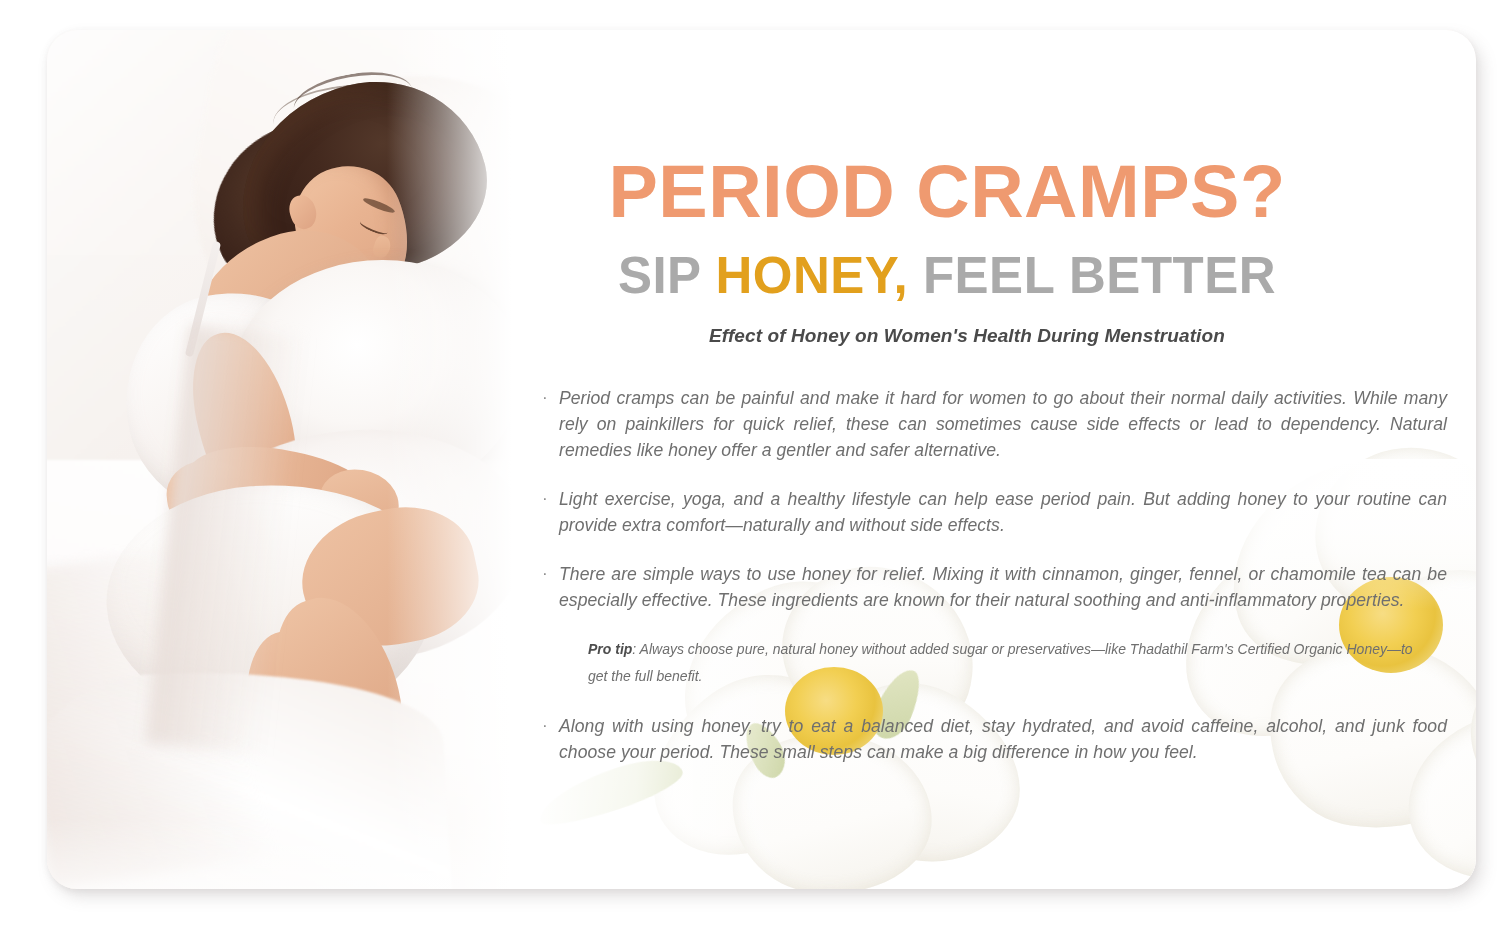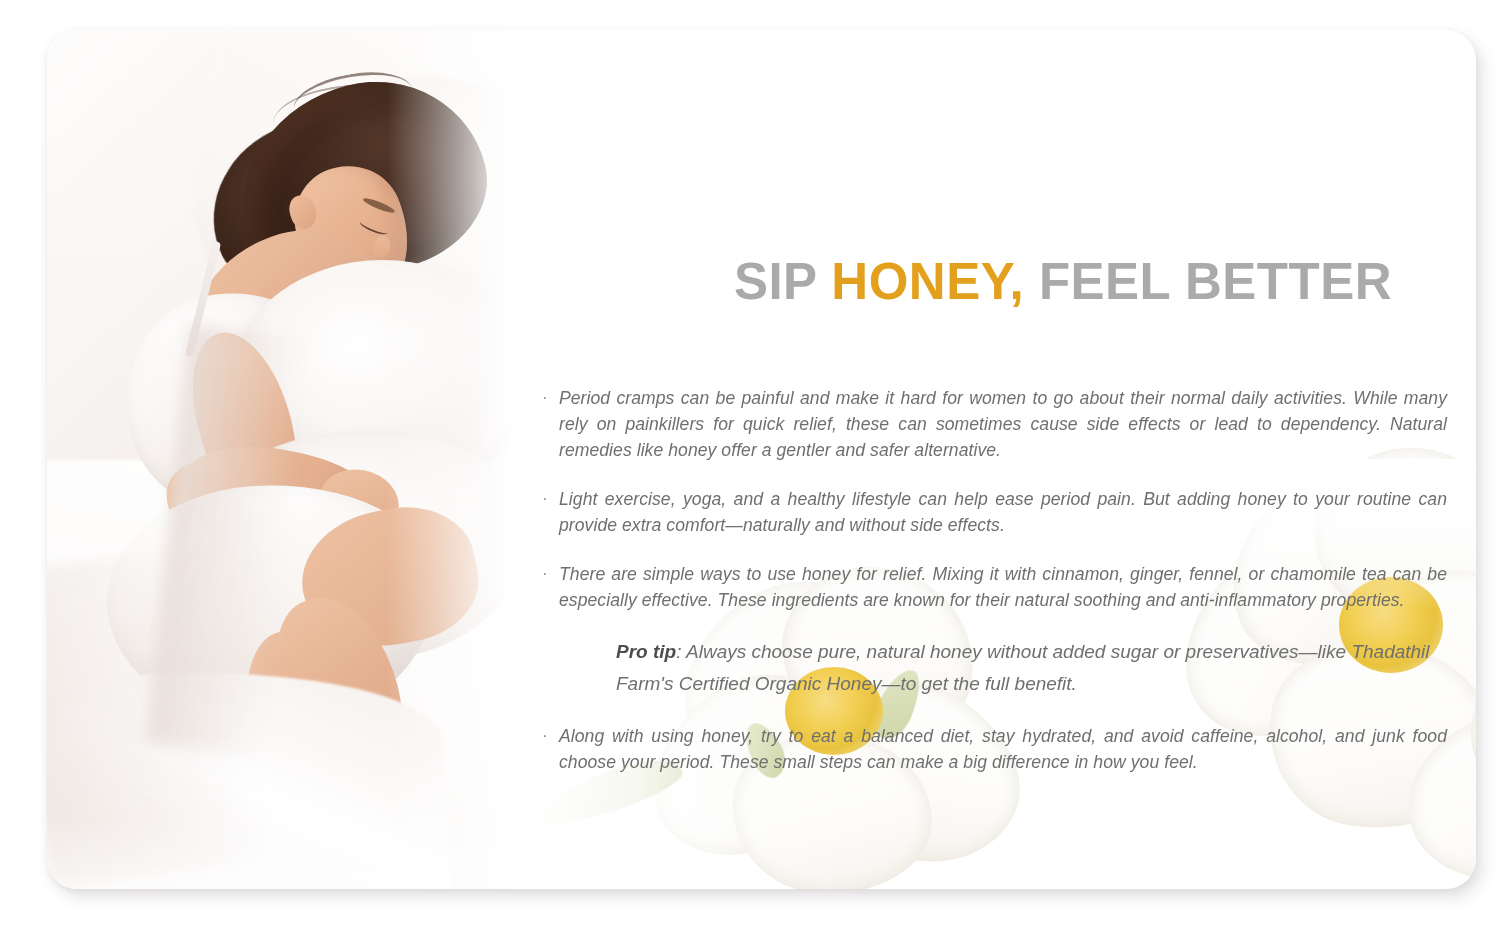--- a/index.html
+++ b/index.html
@@ -189,40 +189,40 @@
 
   
   .content{position:absolute;left:455px;top:0;width:974px;height:859px;}
 
   .headline{
     position:absolute;left:0;top:125px;width:890px;text-align:center;
     font-size:74px;font-weight:bold;letter-spacing:.5px;line-height:1;
     color:#ef9a70;
   }
   .subhead{
-    position:absolute;left:0;top:226px;width:890px;text-align:right;
+    position:absolute;left:0;top:220px;width:890px;text-align:center;
     font-size:51px;font-weight:bold;letter-spacing:.5px;line-height:1;
     color:#aaaaaa;white-space:nowrap;
   }
   .subhead .gold{color:#e2a01d;}
 
   .kicker{
     position:absolute;left:0;top:295px;width:930px;text-align:center;
     font-size:19px;font-style:italic;font-weight:bold;color:#4a4a4a;letter-spacing:.1px;
   }
 
   .bullets{position:absolute;left:40px;top:355px;width:905px;}
   .bullet{display:flex;align-items:flex-start;margin-bottom:23px;}
   .dot{flex:0 0 auto;width:17px;color:#8d8d8d;font-size:17px;line-height:26px;text-align:left;}
   .btext{
     flex:1 1 auto;font-size:17.6px;font-style:italic;color:#6f6f6f;
     line-height:26px;text-align:justify;letter-spacing:.05px;
   }
-  .protip{margin-left:74px;margin-bottom:23px;width:838px;
-    font-size:19px;font-style:italic;color:#6f6f6f;line-height:32px;text-align:left;}
+  .protip{margin-left:46px;margin-bottom:23px;width:838px;
+    font-size:14px;font-style:italic;color:#6f6f6f;line-height:27px;text-align:left;}
   .protip b{color:#4d4d4d;font-weight:bold;font-style:italic;}
 </style>
 </head>
 <body>
 
 <div class="stage">
   <div class="card">
     <div class="card-inner">
 
       <div class="photo">
@@ -285,23 +285,25 @@
         <div class="petal fc1"></div>
         <div class="petal fc2"></div>
         <div class="leaf fcLeaf"></div>
 
         <div class="flower-fade-top"></div>
         <div class="flower-fade-left"></div>
       </div>
 
       <div class="content">
 
+        <div class="headline">PERIOD CRAMPS?</div>
 
         <div class="subhead"><span>SIP </span><span class="gold">HONEY,</span><span> FEEL BETTER</span></div>
 
+        <div class="kicker">Effect of Honey on Women's Health During Menstruation</div>
 
         <div class="bullets">
 
           <div class="bullet">
             <span class="dot">·</span>
             <span class="btext">Period cramps can be painful and make it hard for women to go about their normal daily activities. While many rely on painkillers for quick relief, these can sometimes cause side effects or lead to dependency. Natural remedies like honey offer a gentler and safer alternative.</span>
           </div>
 
           <div class="bullet">
             <span class="dot">·</span>

